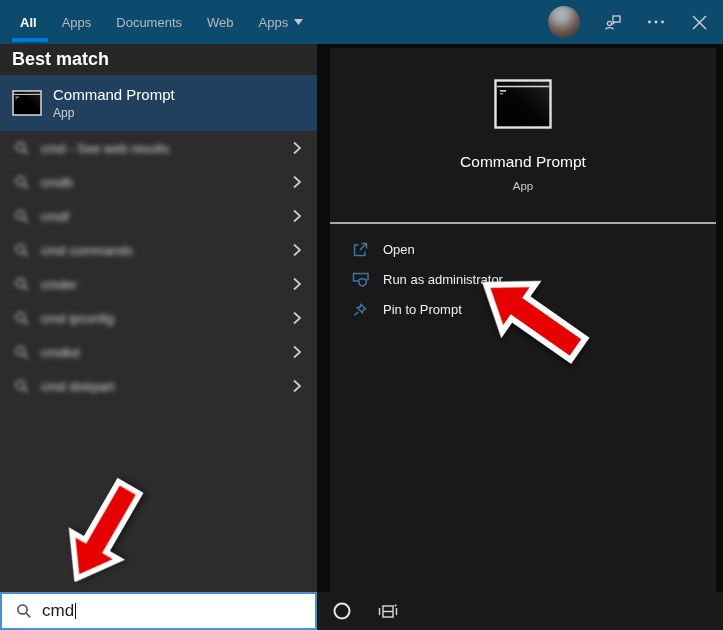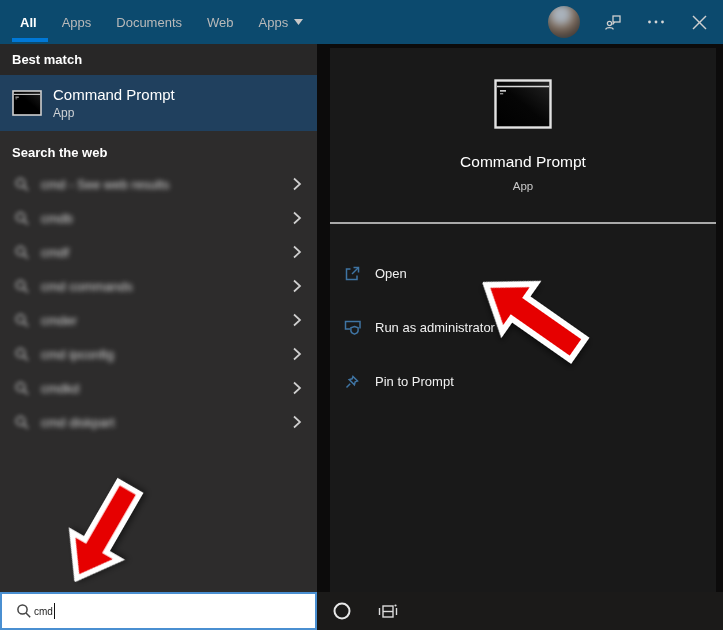--- a/index.html
+++ b/index.html
@@ -17,47 +17,47 @@
   .tab-underline { position:absolute; left:12px; top:38px; width:36px; height:4px; background:#0078d7; }
   .topbar-right { position:absolute; right:14px; top:0; height:44px; display:flex; align-items:center; gap:23px; }
   .avatar { width:32px; height:32px; border-radius:50%; overflow:hidden; position:relative; }
   .avatar-img { position:absolute; inset:-3px;
     background:radial-gradient(circle at 42% 30%, #aab3bd 0 18%, #7e6d5e 40%, #4c423c 65%, #333);
     filter:blur(3px); }
   .tb-icon { width:20px; height:20px; display:flex; align-items:center; justify-content:center; }
   
   .left-panel { position:absolute; left:0; top:44px; width:317px; height:548px; background:#2d2c2c; z-index:2; }
   .section-header { height:31px; display:flex; align-items:center; padding-left:12px;
-    font-size:13px; font-weight:bold; color:#ffffff; background:#282727;text-align:center; }
+    font-size:18px; font-weight:bold; color:#ffffff; background:#282727;text-align:center; }
   .best-row { height:56px; background:#20405e; display:flex; align-items:center; padding-left:12px; }
   .best-text { margin-left:11px; display:flex; flex-direction:column; gap:3px; }
   .best-title { font-size:15px; color:#ffffff; }
   .best-sub { font-size:12px; color:#ced2d6; }
   .web-header { height:36px; background:#2d2c2c; padding-top:6px; }
   .sugg-row { height:34px; display:flex; align-items:center; padding:0 14px 0 14px; }
   .sugg-icon { flex:0 0 16px; filter:blur(2px); opacity:.85; }
   .sugg-text { margin-left:11px; font-size:13px; color:#e3e3e3; filter:blur(2.6px); opacity:.9;
     white-space:nowrap; overflow:hidden; flex:1 1 auto; }
   .sugg-chev { flex:0 0 12px; margin-left:8px; }
   
   .right-outer { position:absolute; left:317px; top:44px; width:406px; height:548px; background:#0c0b0b; }
   .right-content { position:absolute; left:13px; top:4px; width:386px; height:544px; background:#191919; }
   .big-icon { position:absolute; left:50%; top:31px; transform:translateX(-50%); }
   .rp-title { position:absolute; top:105px; width:100%; text-align:center; font-size:15.5px; color:#ffffff; }
   .rp-sub { position:absolute; top:132px; width:100%; text-align:center; font-size:11.5px; color:#c9c9c9; }
   .rp-divider { position:absolute; left:0; top:174px; width:386px; height:2px; background:#a9a9a9; }
   .actions { position:absolute; left:0; top:186px; width:100%; }
-  .action-row { height:30px; display:flex; align-items:center; padding-left:14px;margin-top:24px; }
+  .action-row { height:30px; display:flex; align-items:center; padding-left:22px; }
   .action-icon { flex:0 0 18px; display:flex; align-items:center; }
   .action-label { margin-left:13px; font-size:13px; color:#f0f0f0; }
   
   .search-bar { position:absolute; left:0; top:592px; width:317px; height:38px;
     background:#ffffff; border:2px solid #4a8fd1; display:flex; align-items:center; z-index:4; }
   .search-glyph { margin-left:14px; }
-  .search-text { margin-left:2px; font-size:10px; color:#1c1c1c; display:flex; align-items:center; }
+  .search-text { margin-left:10px; font-size:17px; color:#1c1c1c; display:flex; align-items:center; }
   .caret { width:1px; height:16px; background:#111; margin-left:1px; }
   .taskbar { position:absolute; left:317px; top:592px; width:406px; height:38px; background:#1b1a19; z-index:3; }
   .tb-cortana { position:absolute; left:15px; top:9px; }
   .tb-taskview { position:absolute; left:60px; top:10px; }
   
   .arrow { position:absolute; z-index:9; filter:drop-shadow(2px 3px 3px rgba(0,0,0,.5)); }
   .arrow-admin { left:472px; top:282px; transform:rotate(35deg); }
   .arrow-search { left:47px; top:500px; transform:rotate(-60deg); }
 </style>
 </head>
@@ -132,23 +132,20 @@
       <line x1="1.8" y1="4.4" x2="28.2" y2="4.4" stroke="#bdbdbd" stroke-width="1.2"></line>
       <rect x="3.4" y="6.6" width="3.4" height="1.1" fill="#bdbdbd"></rect>
       <rect x="3.4" y="8.4" width="1.8" height="0.9" fill="#8a8a8a"></rect>
     </svg>
     <div class="best-text">
       <div class="best-title">Command Prompt</div>
       <div class="best-sub">App</div>
     </div>
   </div>
 
-  <div class="section-header web-header">
-    <span>Search the web</span>
-  </div>
 
   <div class="sugg-row">
     <svg class="sugg-icon" width="15" height="15" viewBox="0 0 15 15" fill="none" stroke="#cfcfcf" stroke-width="1.5">
         <circle cx="6" cy="6" r="4.2"></circle>
         <line x1="9.2" y1="9.2" x2="13.4" y2="13.4"></line>
       </svg>
     <span class="sugg-text">cmd - See web results</span>
     <svg class="sugg-chev" width="9" height="14" viewBox="0 0 9 14" fill="none" stroke="#cfcfcf" stroke-width="1.7">
         <polyline points="1.5,1.5 7.5,7 1.5,12.5"></polyline>
       </svg>

